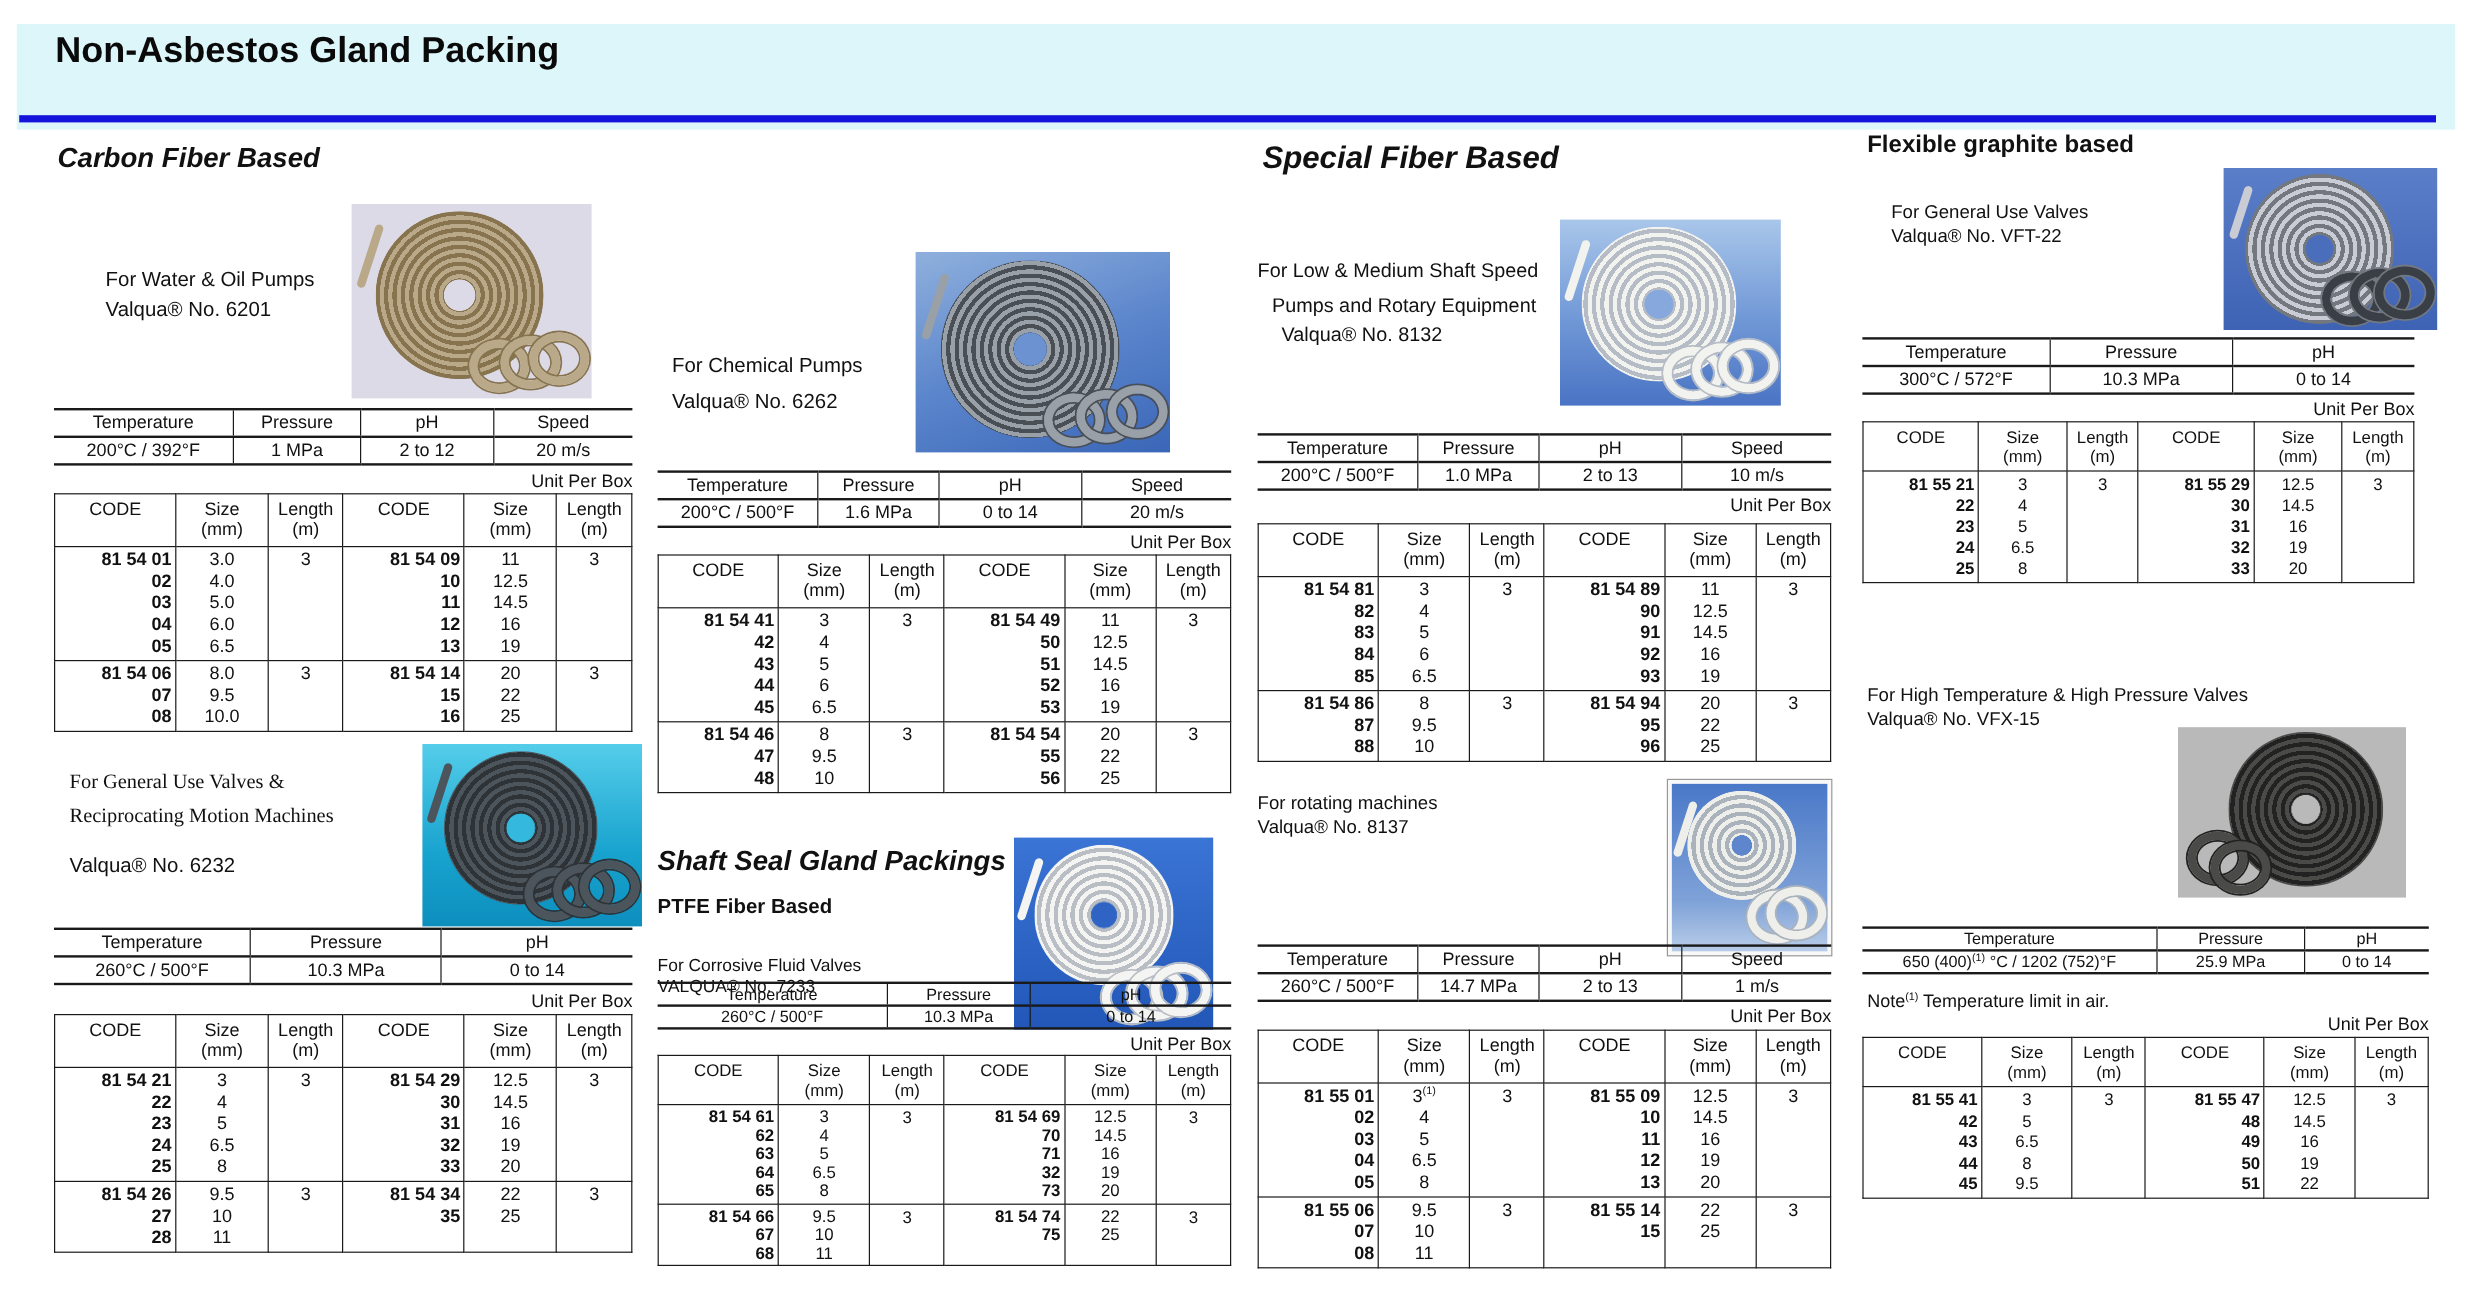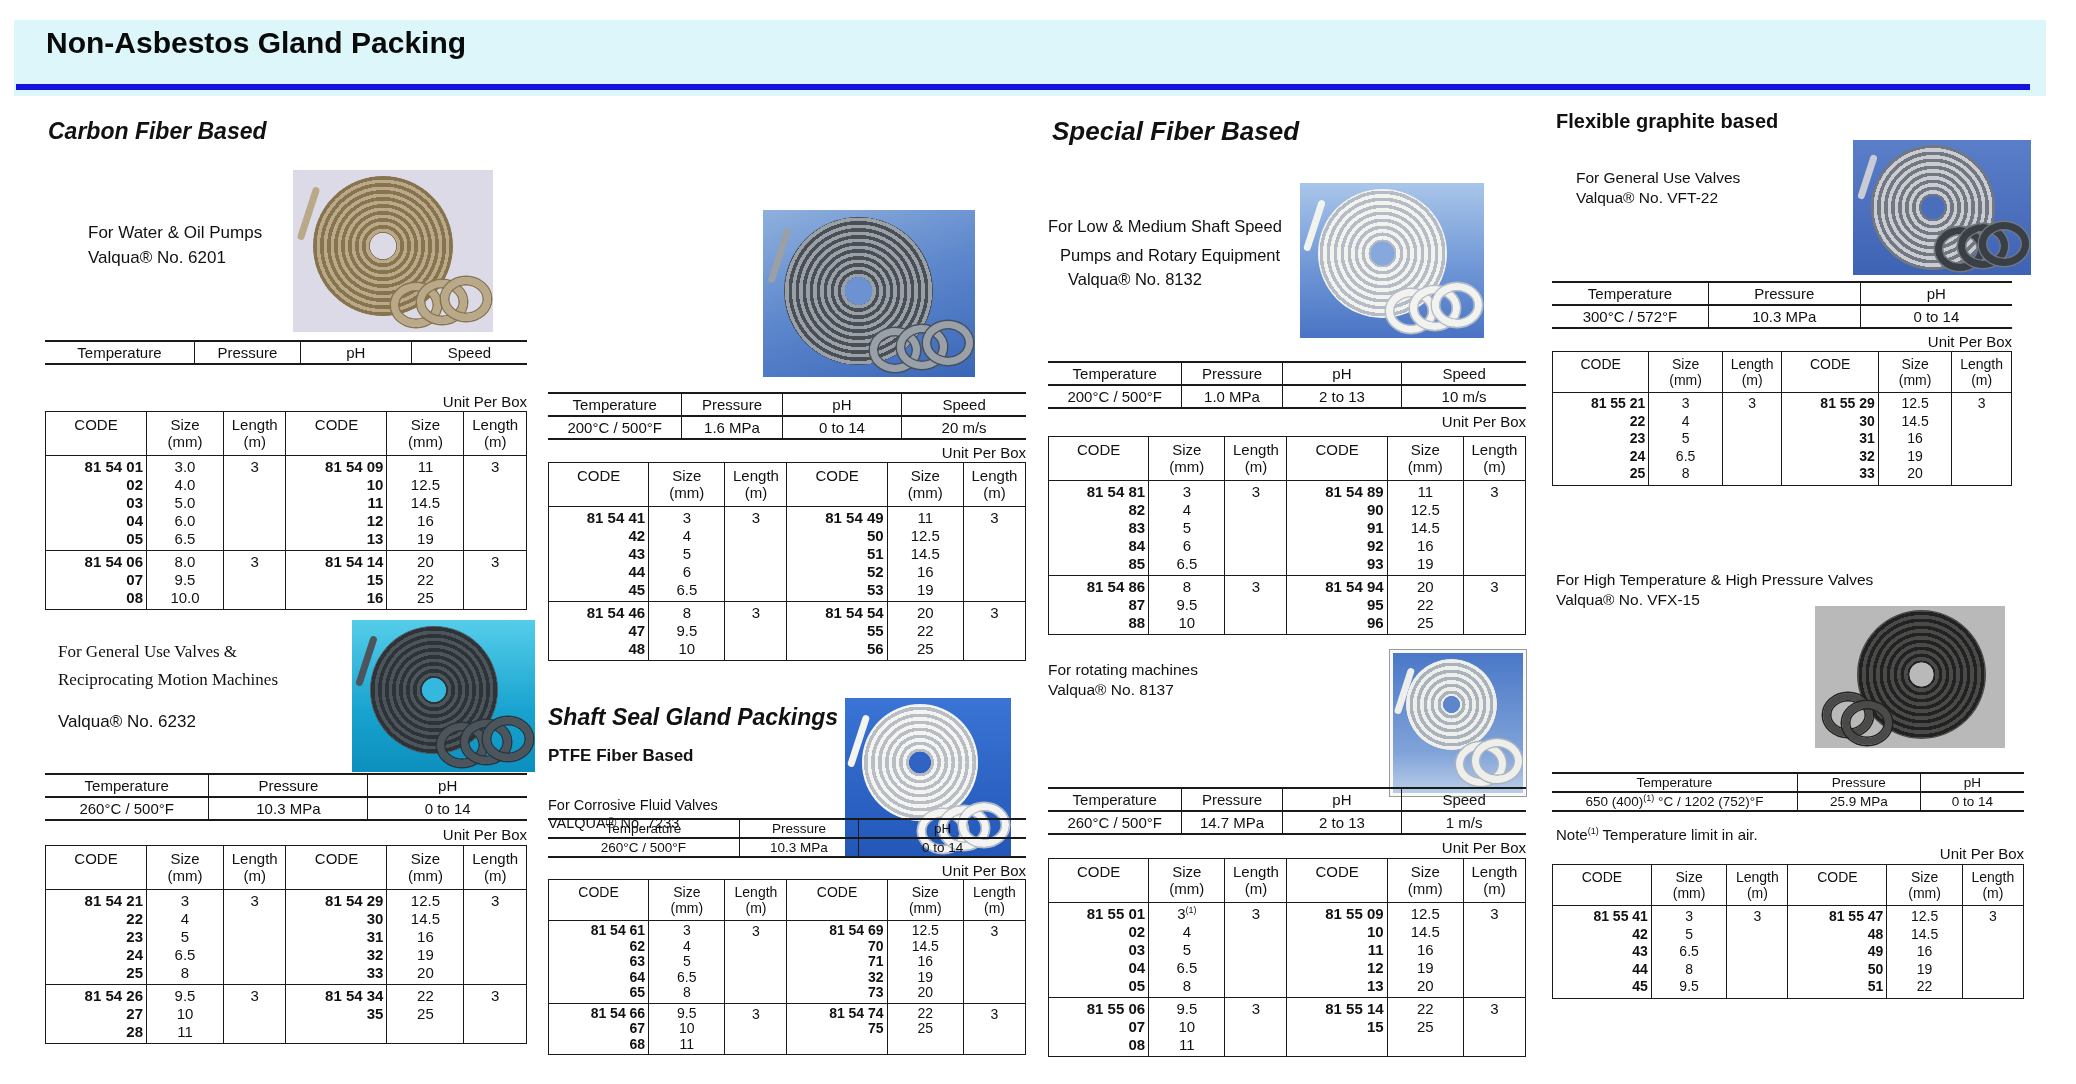--- a/index.html
+++ b/index.html
@@ -1,21 +1,21 @@
 <!DOCTYPE html>
 <html><head>
 <meta charset="utf-8">
 <style>
   html,body{margin:0;padding:0;background:#fff;}
   .page{position:relative;width:2076px;height:1084px;background:#ffffff;
         font-family:"Liberation Sans",sans-serif;color:#111;overflow:hidden;}
   .abs{position:absolute;}
 
   
-  .banner{position:absolute;left:14px;top:20px;width:2032px;height:76px;}
+  .banner{position:absolute;left:14px;top:20px;width:2032px;height:88px;}
   .banner h1{margin:0;padding:6px 0 0 32px;font-size:30px;font-weight:700;color:#0a0a0a;}
   .banner .rule{position:absolute;left:2px;bottom:6px;width:2014px;height:6px;}
 
   
   .h-it{font-style:italic;font-weight:700;}
   .txt div{white-space:nowrap;}
 
   
   .params-t{border-collapse:collapse;width:100%;table-layout:fixed;}
   .params-t th,.params-t td{border-top:2px solid #1a1a1a;border-bottom:2px solid #1a1a1a;
@@ -94,20 +94,26 @@
           <col style="width:23%">
           <col style="width:24%">
         </colgroup>
         <tbody>
           <tr>
             <th>Temperature</th>
             <th>Pressure</th>
             <th>pH</th>
             <th>Speed</th>
           </tr>
+          <tr>
+            <td>200°C / 392°F</td>
+            <td>1 MPa</td>
+            <td>2 to 12</td>
+            <td>20 m/s</td>
+          </tr>
         </tbody>
       </table>
     </div>
   <div class="unit" style="left:45px;top:393px;width:482px;">Unit Per Box</div>
   <div class="abs" style="left:45px;top:411px;width:482px;">
       <table class="code-t">
         <colgroup>
           <col style="width:21%">
           <col style="width:16%">
           <col style="width:13%">
@@ -288,20 +294,24 @@
             <td class="c-sizes">
               <div class="cl">22</div>
               <div class="cl">25</div>
             </td>
             <td class="c-len">3</td>
           </tr>
         </tbody>
       </table>
     </div>
 
+  <div class="abs txt" style="left:560px;top:290px;font-size:17px;line-height:30px;">
+    <div>For Chemical Pumps</div>
+    <div>Valqua® No. 6262</div>
+  </div>
   <div class="pimg img-6262" style="left:763px;top:210px;width:212px;height:167px;">
     <div class="tail"></div>
     <div class="coil"></div>
     <div class="ring r1"></div>
     <div class="ring r2"></div>
     <div class="ring r3"></div>
   </div>
   <div class="abs" style="left:548px;top:392px;width:478px;">
       <table class="params-t">
         <colgroup>

